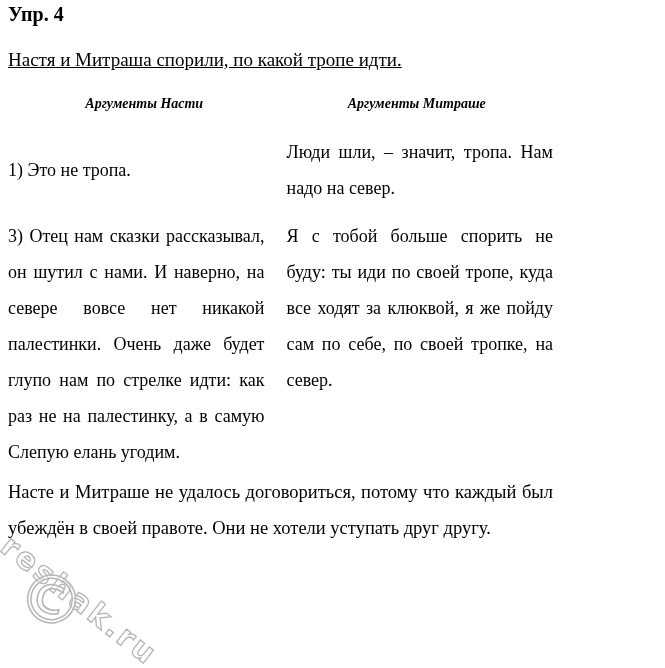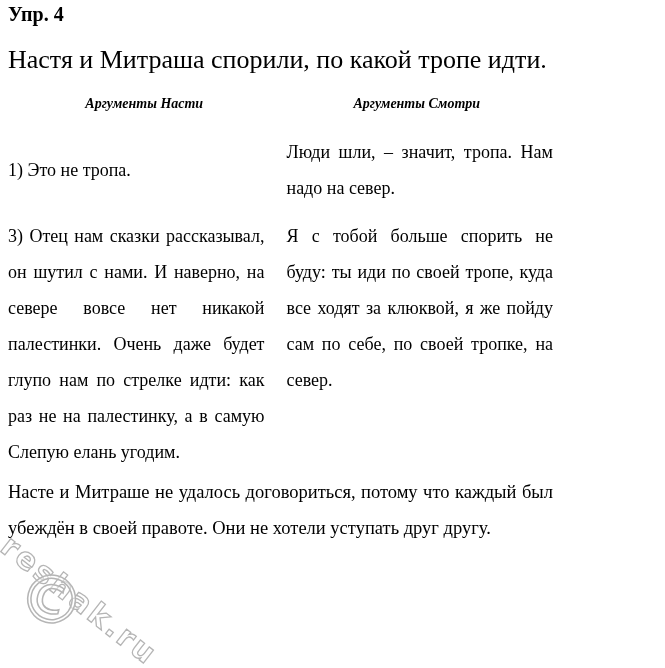--- a/index.html
+++ b/index.html
@@ -24,22 +24,23 @@
   }
   .exercise-label {
     font-weight: bold;
     font-size: 20px;
   }
   .copyright-label {
     font-size: 19px;
   }
   .intro {
     margin: 22px 0 0 0;
-    font-size: 26px;
+    font-size: 19px;
     line-height: 24px;
+    text-decoration: underline;
   }
   table.args-table {
     width: 100%;
     border-collapse: collapse;
     table-layout: fixed;
     margin-top: 20px;
   }
   table.args-table th {
     font-weight: bold;
     font-style: italic;
@@ -102,21 +103,21 @@
   <div class="topbar">
     <span class="exercise-label">Упр. 4</span>
   </div>
 
   <p class="intro">Настя и Митраша спорили, по какой тропе идти.</p>
 
   <table class="args-table">
     <thead>
       <tr>
         <th>Аргументы Насти</th>
-        <th>Аргументы Смотри</th>
+        <th>Аргументы Митраше</th>
       </tr>
     </thead>
     <tbody>
       <tr>
         <td class="col-nastya v-mid">1) Это не тропа.</td>
         <td class="col-mitrasha">Люди шли, – значит, тропа. Нам надо на север.</td>
       </tr>
       <tr>
         <td class="col-nastya">3) Отец нам сказки рассказывал, он шутил с нами. И наверно, на севере вовсе нет никакой палестинки. Очень даже будет глупо нам по стрелке идти: как раз не на палестинку, а в самую Слепую елань угодим.</td>
         <td class="col-mitrasha">Я с тобой больше спорить не буду: ты иди по своей тропе, куда все ходят за клюквой, я же пойду сам по себе, по своей тропке, на север.</td>

